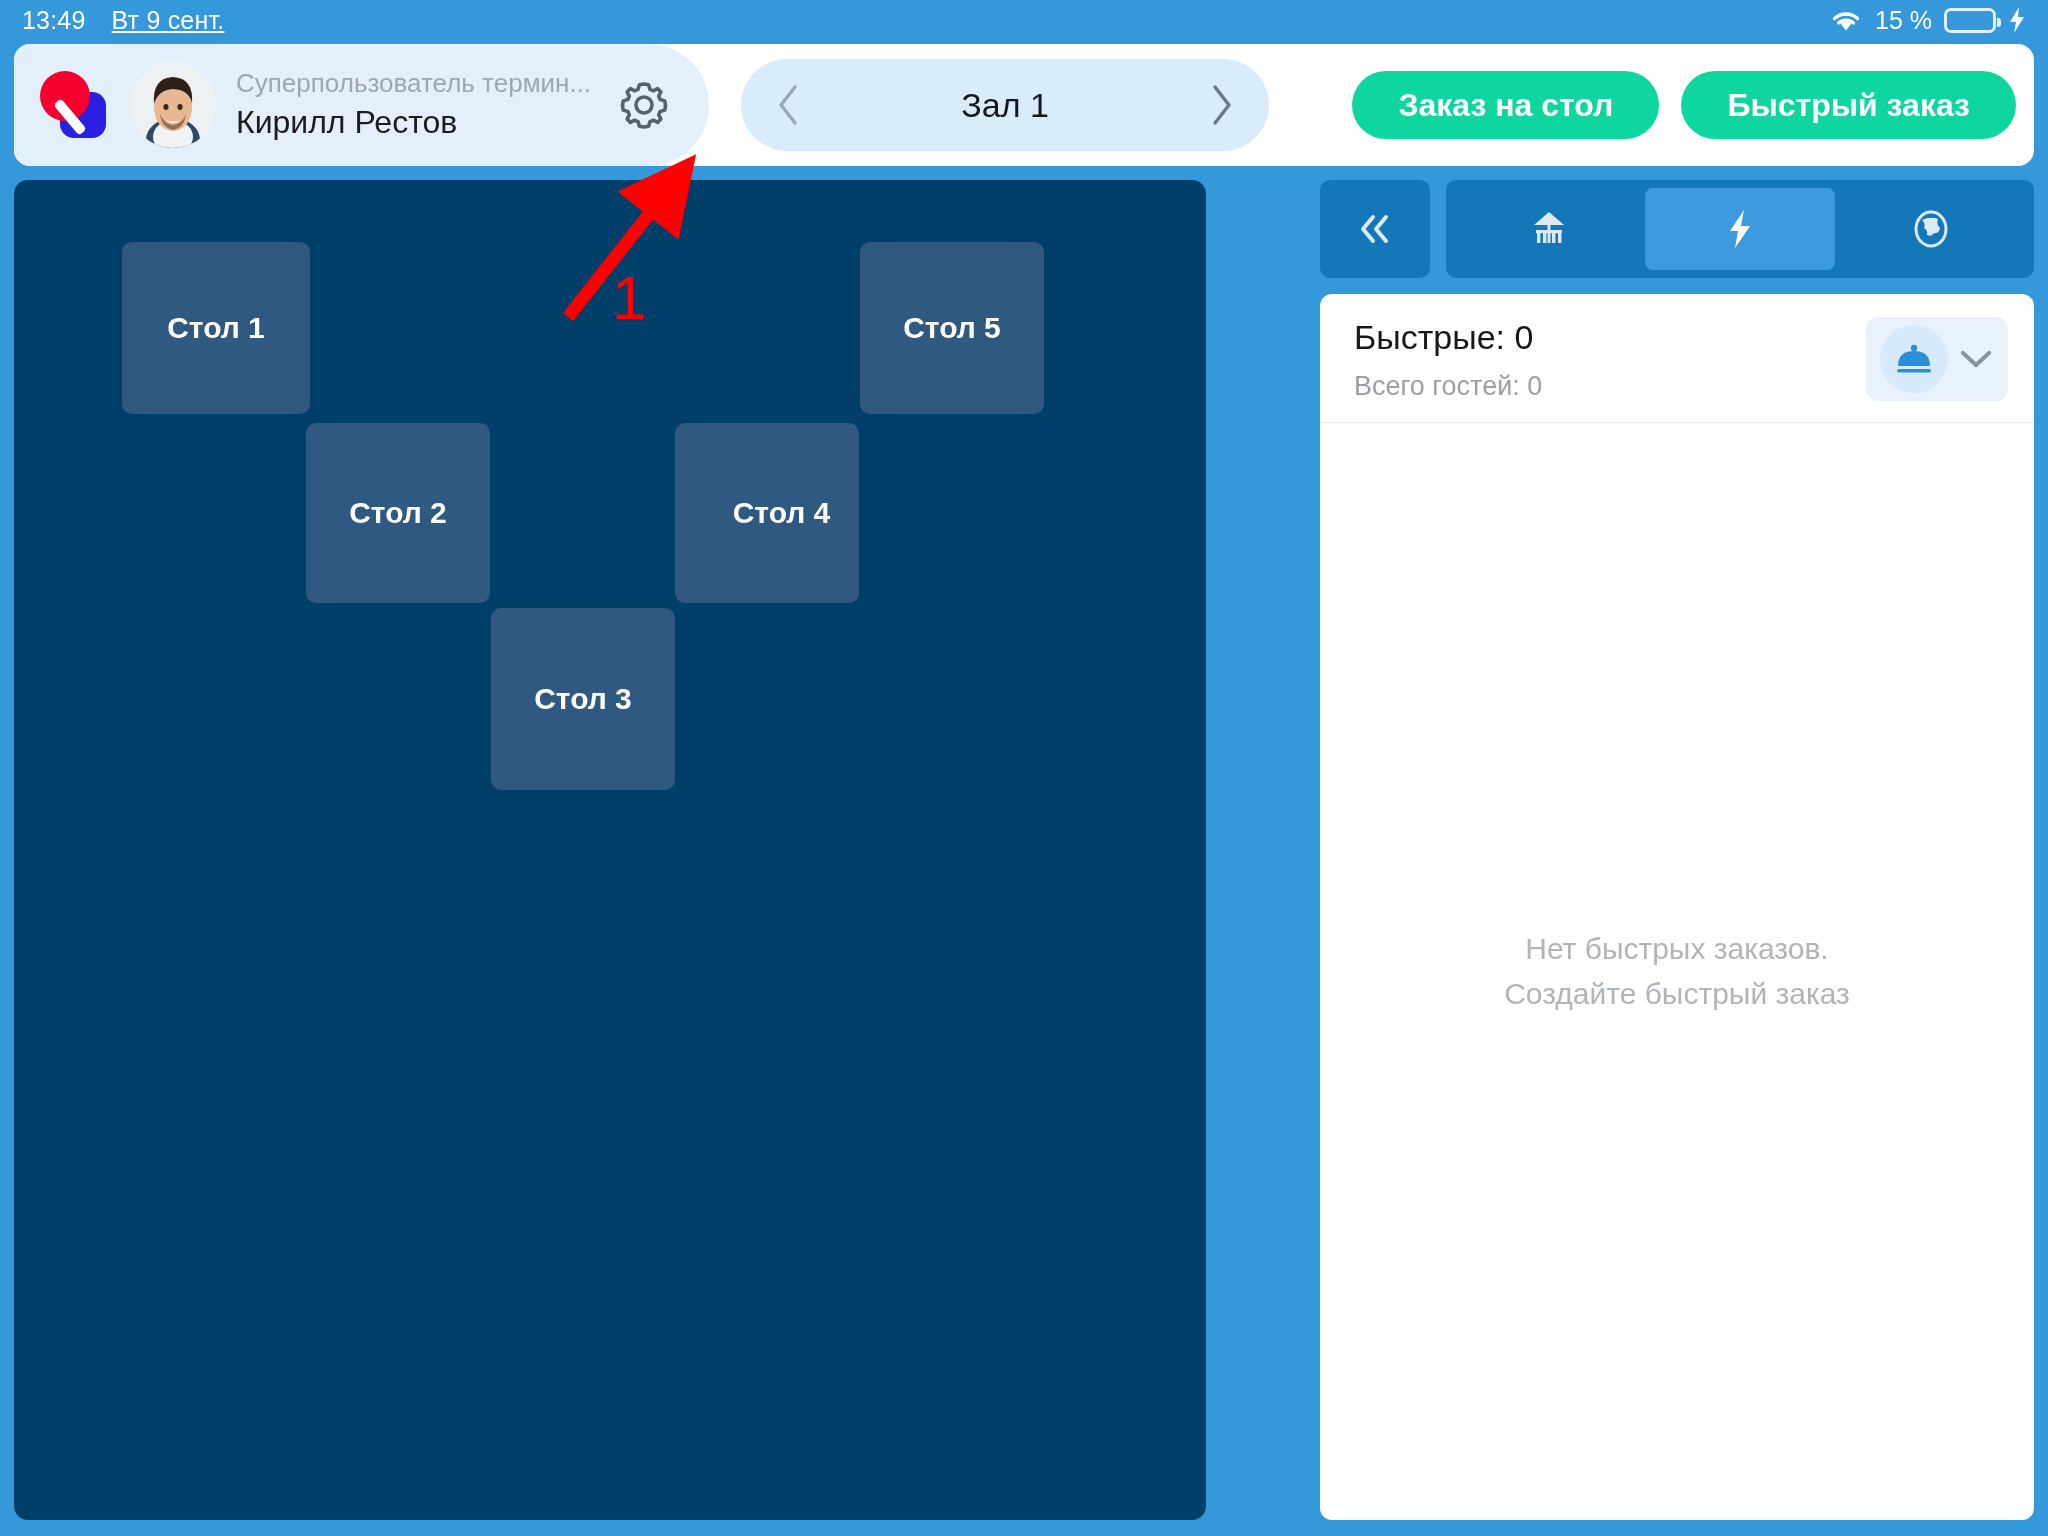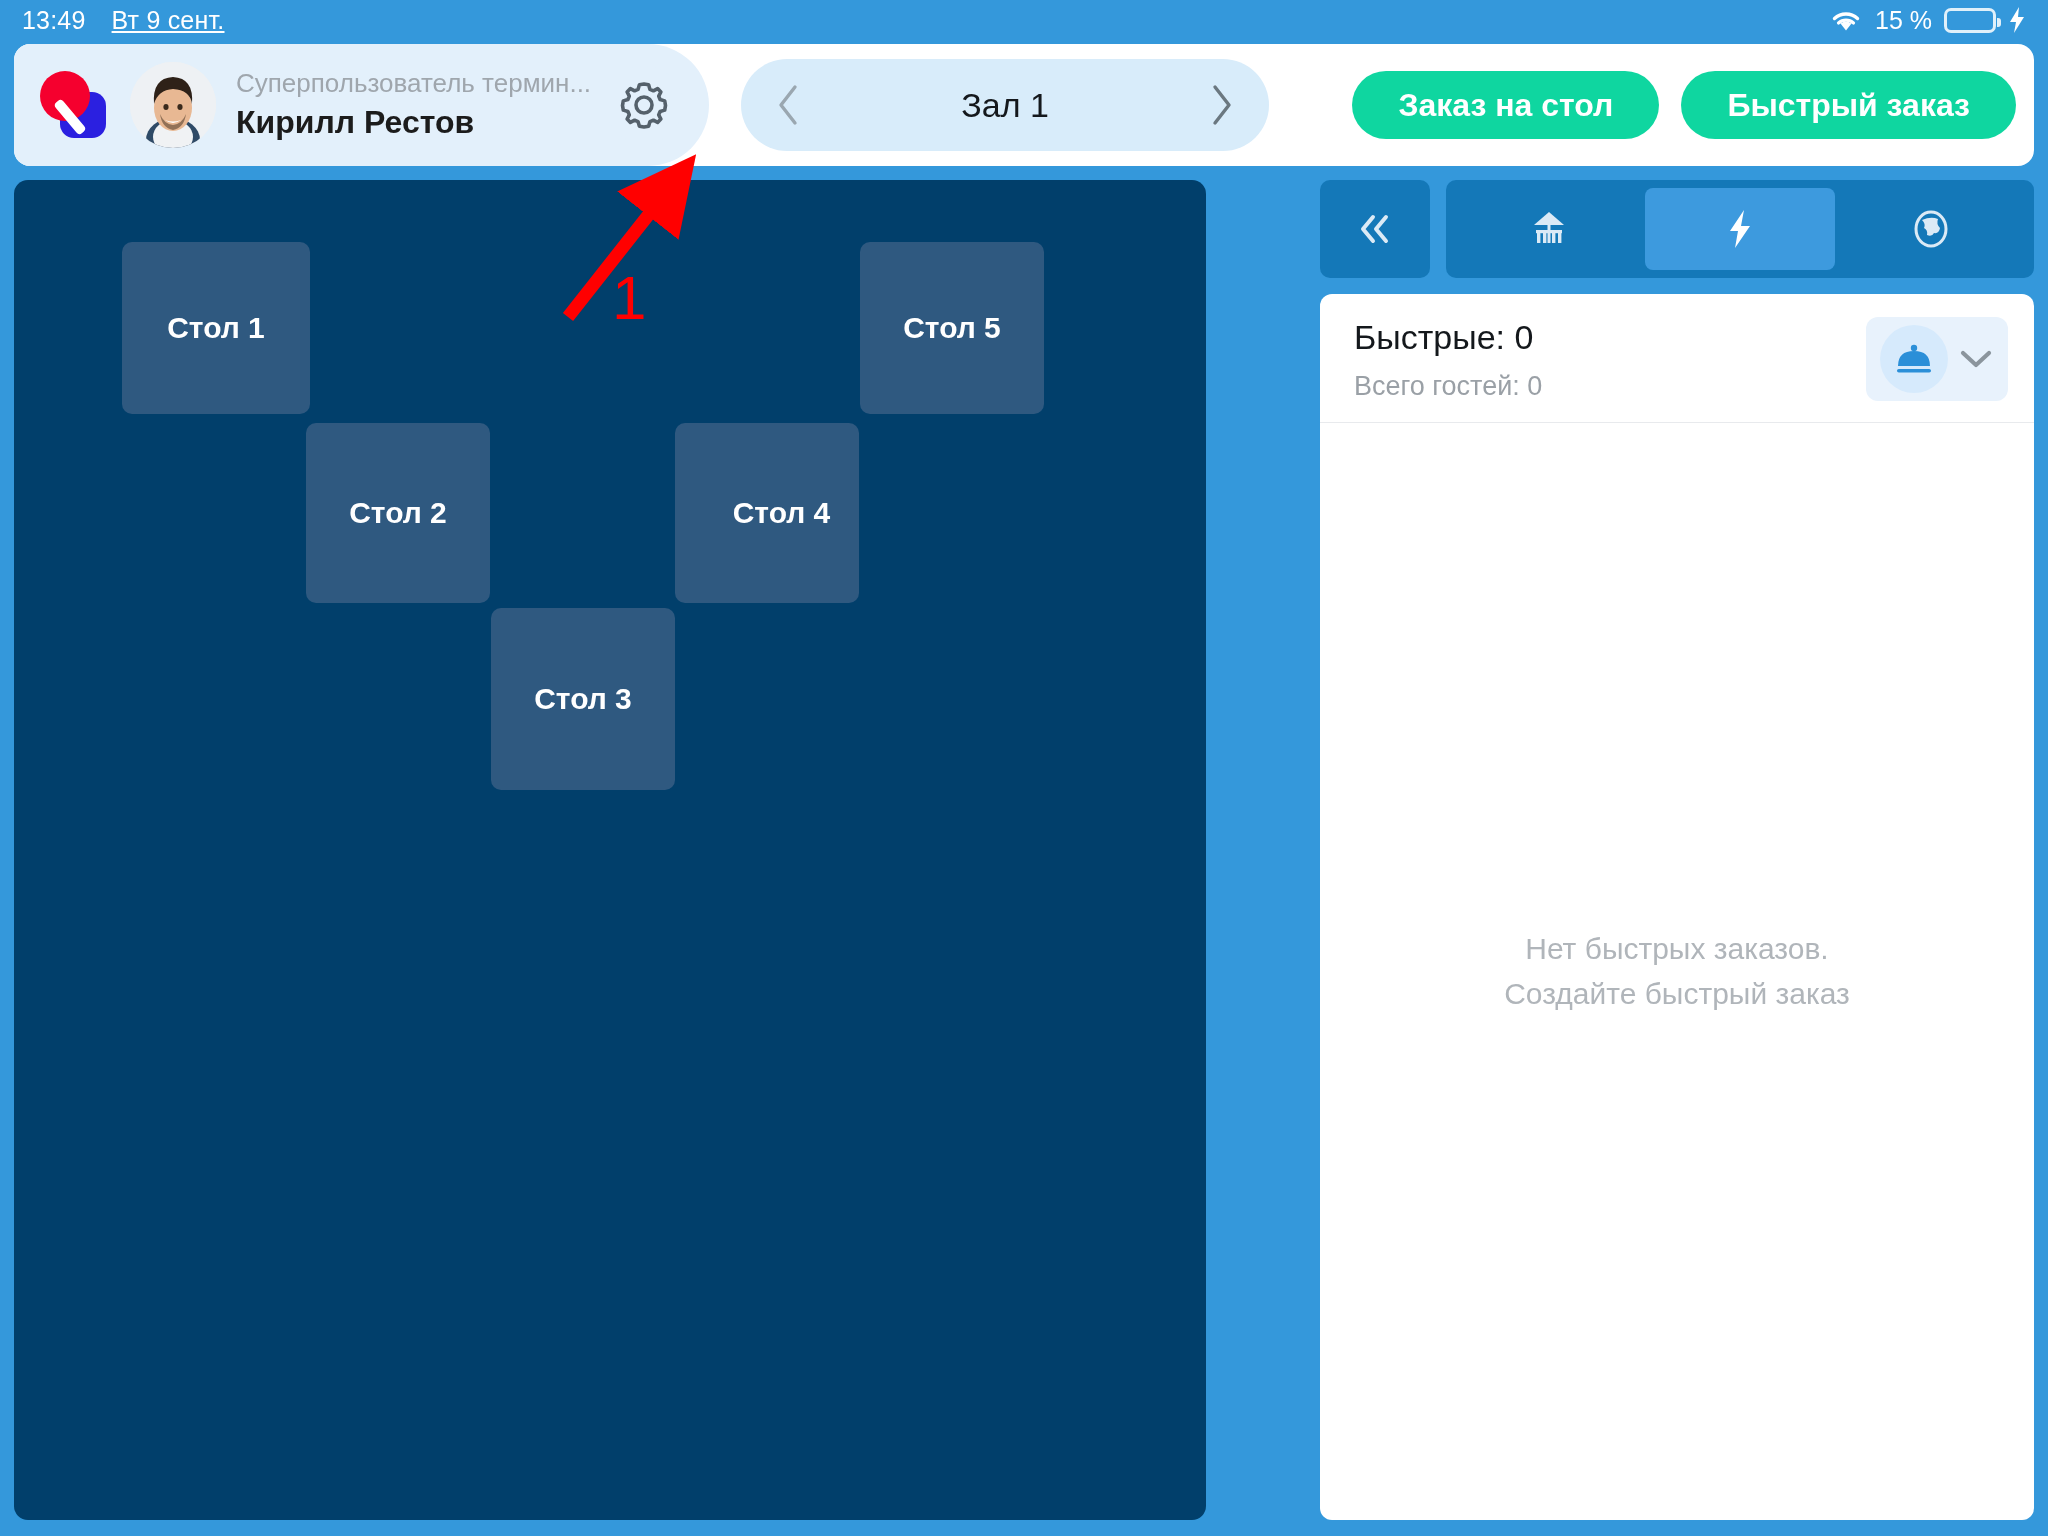--- a/index.html
+++ b/index.html
@@ -59,21 +59,21 @@
     width: 86px; height: 86px; border-radius: 50%;
     margin-left: 18px; flex:none; overflow: hidden;
     background: #f0f0f0; position: relative;
   }
   .user-text { margin-left: 20px; max-width: 390px; }
   .user-role {
     font-size: 26px; color: #9fa6ad; line-height: 1.2;
     white-space: nowrap; overflow: hidden; text-overflow: ellipsis;
   }
   .user-name {
-    font-size: 32px; color: #1c1c1c; font-weight: 700;
+    font-size: 32px; color: #1c1c1c; font-weight: 400;
     line-height: 1.25; margin-top: 2px; white-space: nowrap;
   }
   .gear-btn {
     width: 78px; height: 78px; border-radius: 50%;
     background: #e3f0fb; border: none;
     display:flex; align-items:center; justify-content:center;
     margin-left: 14px; flex:none; cursor: pointer;
   }
   .gear-icon { width: 52px; height: 52px; display:block; }
 

